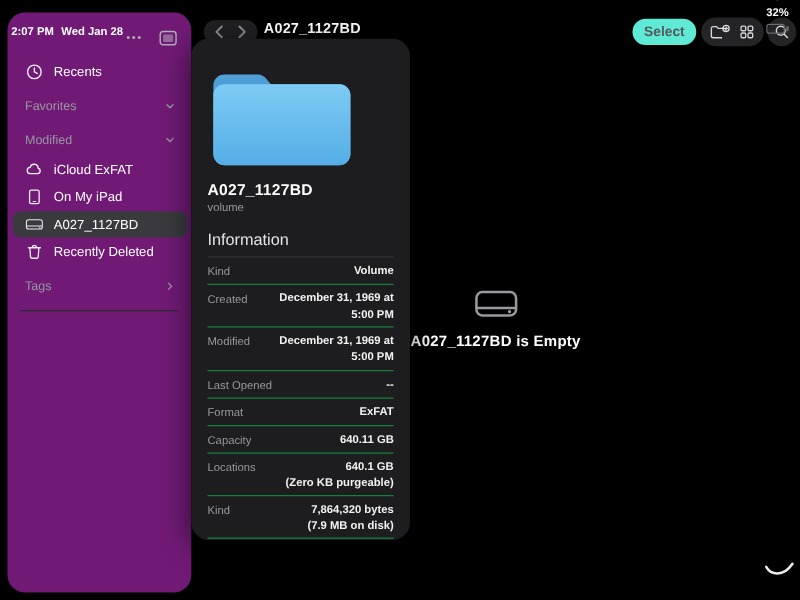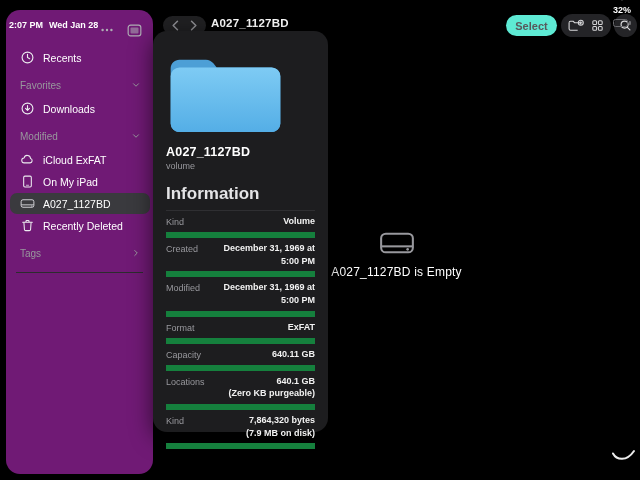--- a/index.html
+++ b/index.html
@@ -72,32 +72,32 @@
     justify-content:center; color:#d8d8da; z-index:5; }
   .search-btn svg { width:13px; height:13px; }
 
   
   .infocard { position:absolute; left:153px; top:31px; width:175px; height:401px;
     background:#1d1d1f; border-radius:14px; padding:12px 13px; z-index:3;
     box-shadow:0 6px 22px rgba(0,0,0,.6); }
   .folder-icon svg { width:119px; height:94px; }
   .info-title { font-size:12.5px; font-weight:700; margin-top:8px; letter-spacing:.2px; }
   .info-subtitle { font-size:9px; color:#98989d; margin-top:2px; }
-  .info-section { font-size:17px; font-weight:700; color:#e4e4e6; margin-top:13px; padding-bottom:6px; }
+  .info-section { font-size:13px; font-weight:400; color:#e4e4e6; margin-top:13px; padding-bottom:6px; }
   .info-rows { border-top:1px solid #2f2f32; }
   .info-row { display:flex; justify-content:space-between; gap:6px;
-    padding:4px 0; border-bottom:6px solid #15803d; font-size:9px; }
+    padding:4px 0; border-bottom:1px solid #15803d; font-size:9px; }
   .info-label { color:#98989d; line-height:1.35; padding-top:1px; }
   .info-value { color:#f2f2f2; font-weight:600; text-align:right; line-height:1.4; }
 
   
   .empty { position:absolute; left:153px; width:487px; top:229px; text-align:center; z-index:1; }
   .empty-icon { display:inline-block; color:#98989d; }
   .empty-icon svg { width:38px; height:28px; }
-  .empty-text { font-size:12px; font-weight:400; margin-top:4px; letter-spacing:.2px; }
+  .empty-text { font-size:12px; font-weight:700; margin-top:4px; letter-spacing:.2px; }
 
   
   .corner-arc { position:absolute; left:610px; top:446px; z-index:6; }
   .corner-arc svg { width:26px; height:17px; }
 </style>
 </head>
 <body>
 
 <div class="statusbar">
   <div class="status-left">
@@ -148,29 +148,20 @@
         <span class="side-label">Recents</span>
       </div>
       <div class="side-header">
         <span class="side-header-label">Favorites</span>
         <span class="side-header-chevron">
           <svg viewBox="0 0 20 20" fill="none" stroke="currentColor" stroke-width="2" stroke-linecap="round" stroke-linejoin="round">
             <path d="M5 7.5l5 5 5-5"></path>
           </svg>
         </span>
       </div>
-      <div class="side-row">
-        <span class="side-icon">
-          <svg viewBox="0 0 20 20" fill="none" stroke="currentColor" stroke-width="1.5">
-            <circle cx="10" cy="10" r="7.2"></circle>
-            <path d="M10 6.2v6M7.4 9.8l2.6 2.6 2.6-2.6" stroke-linecap="round" stroke-linejoin="round"></path>
-          </svg>
-        </span>
-        <span class="side-label">Downloads</span>
-      </div>
       <div class="side-header">
         <span class="side-header-label">Modified</span>
         <span class="side-header-chevron">
           <svg viewBox="0 0 20 20" fill="none" stroke="currentColor" stroke-width="2" stroke-linecap="round" stroke-linejoin="round">
             <path d="M5 7.5l5 5 5-5"></path>
           </svg>
         </span>
       </div>
       <div class="side-row">
         <span class="side-icon">
@@ -301,20 +292,26 @@
         </span>
       </div>
       <div class="info-row">
         <span class="info-label">Modified</span>
         <span class="info-value">
           <div>December 31, 1969 at</div>
           <div>5:00 PM</div>
         </span>
       </div>
       <div class="info-row">
+        <span class="info-label">Last Opened</span>
+        <span class="info-value">
+          <div>--</div>
+        </span>
+      </div>
+      <div class="info-row">
         <span class="info-label">Format</span>
         <span class="info-value">
           <div>ExFAT</div>
         </span>
       </div>
       <div class="info-row">
         <span class="info-label">Capacity</span>
         <span class="info-value">
           <div>640.11 GB</div>
         </span>

